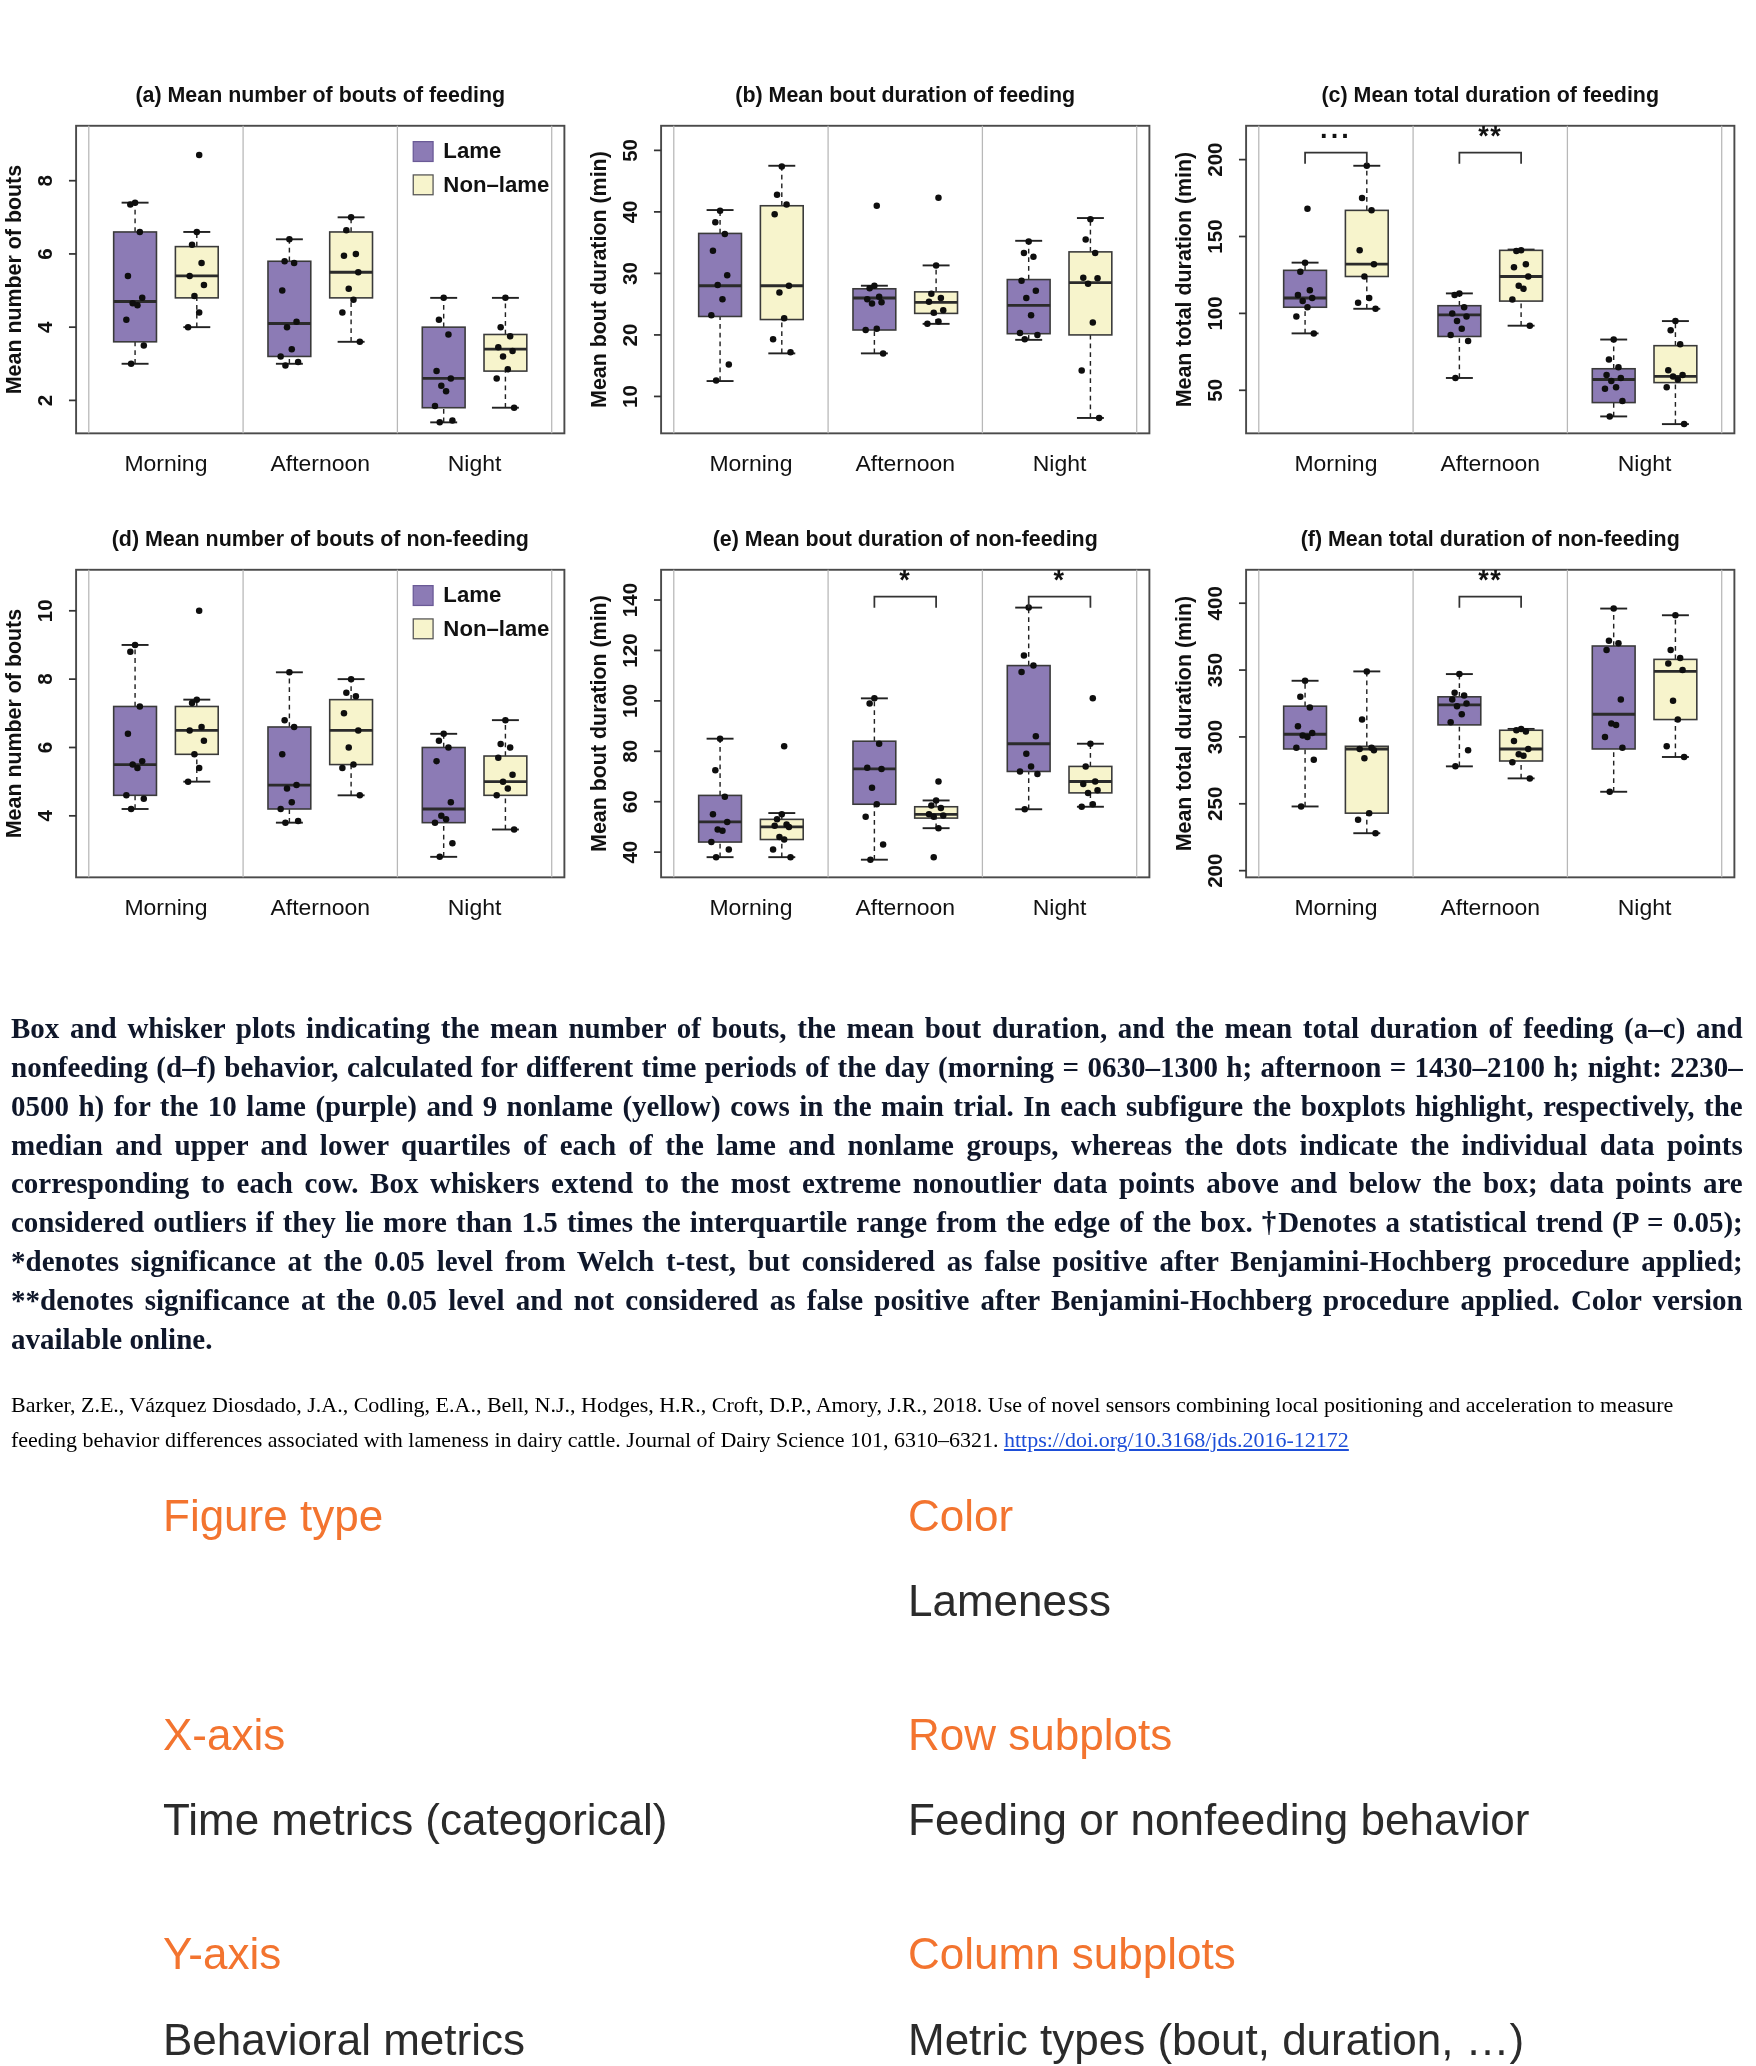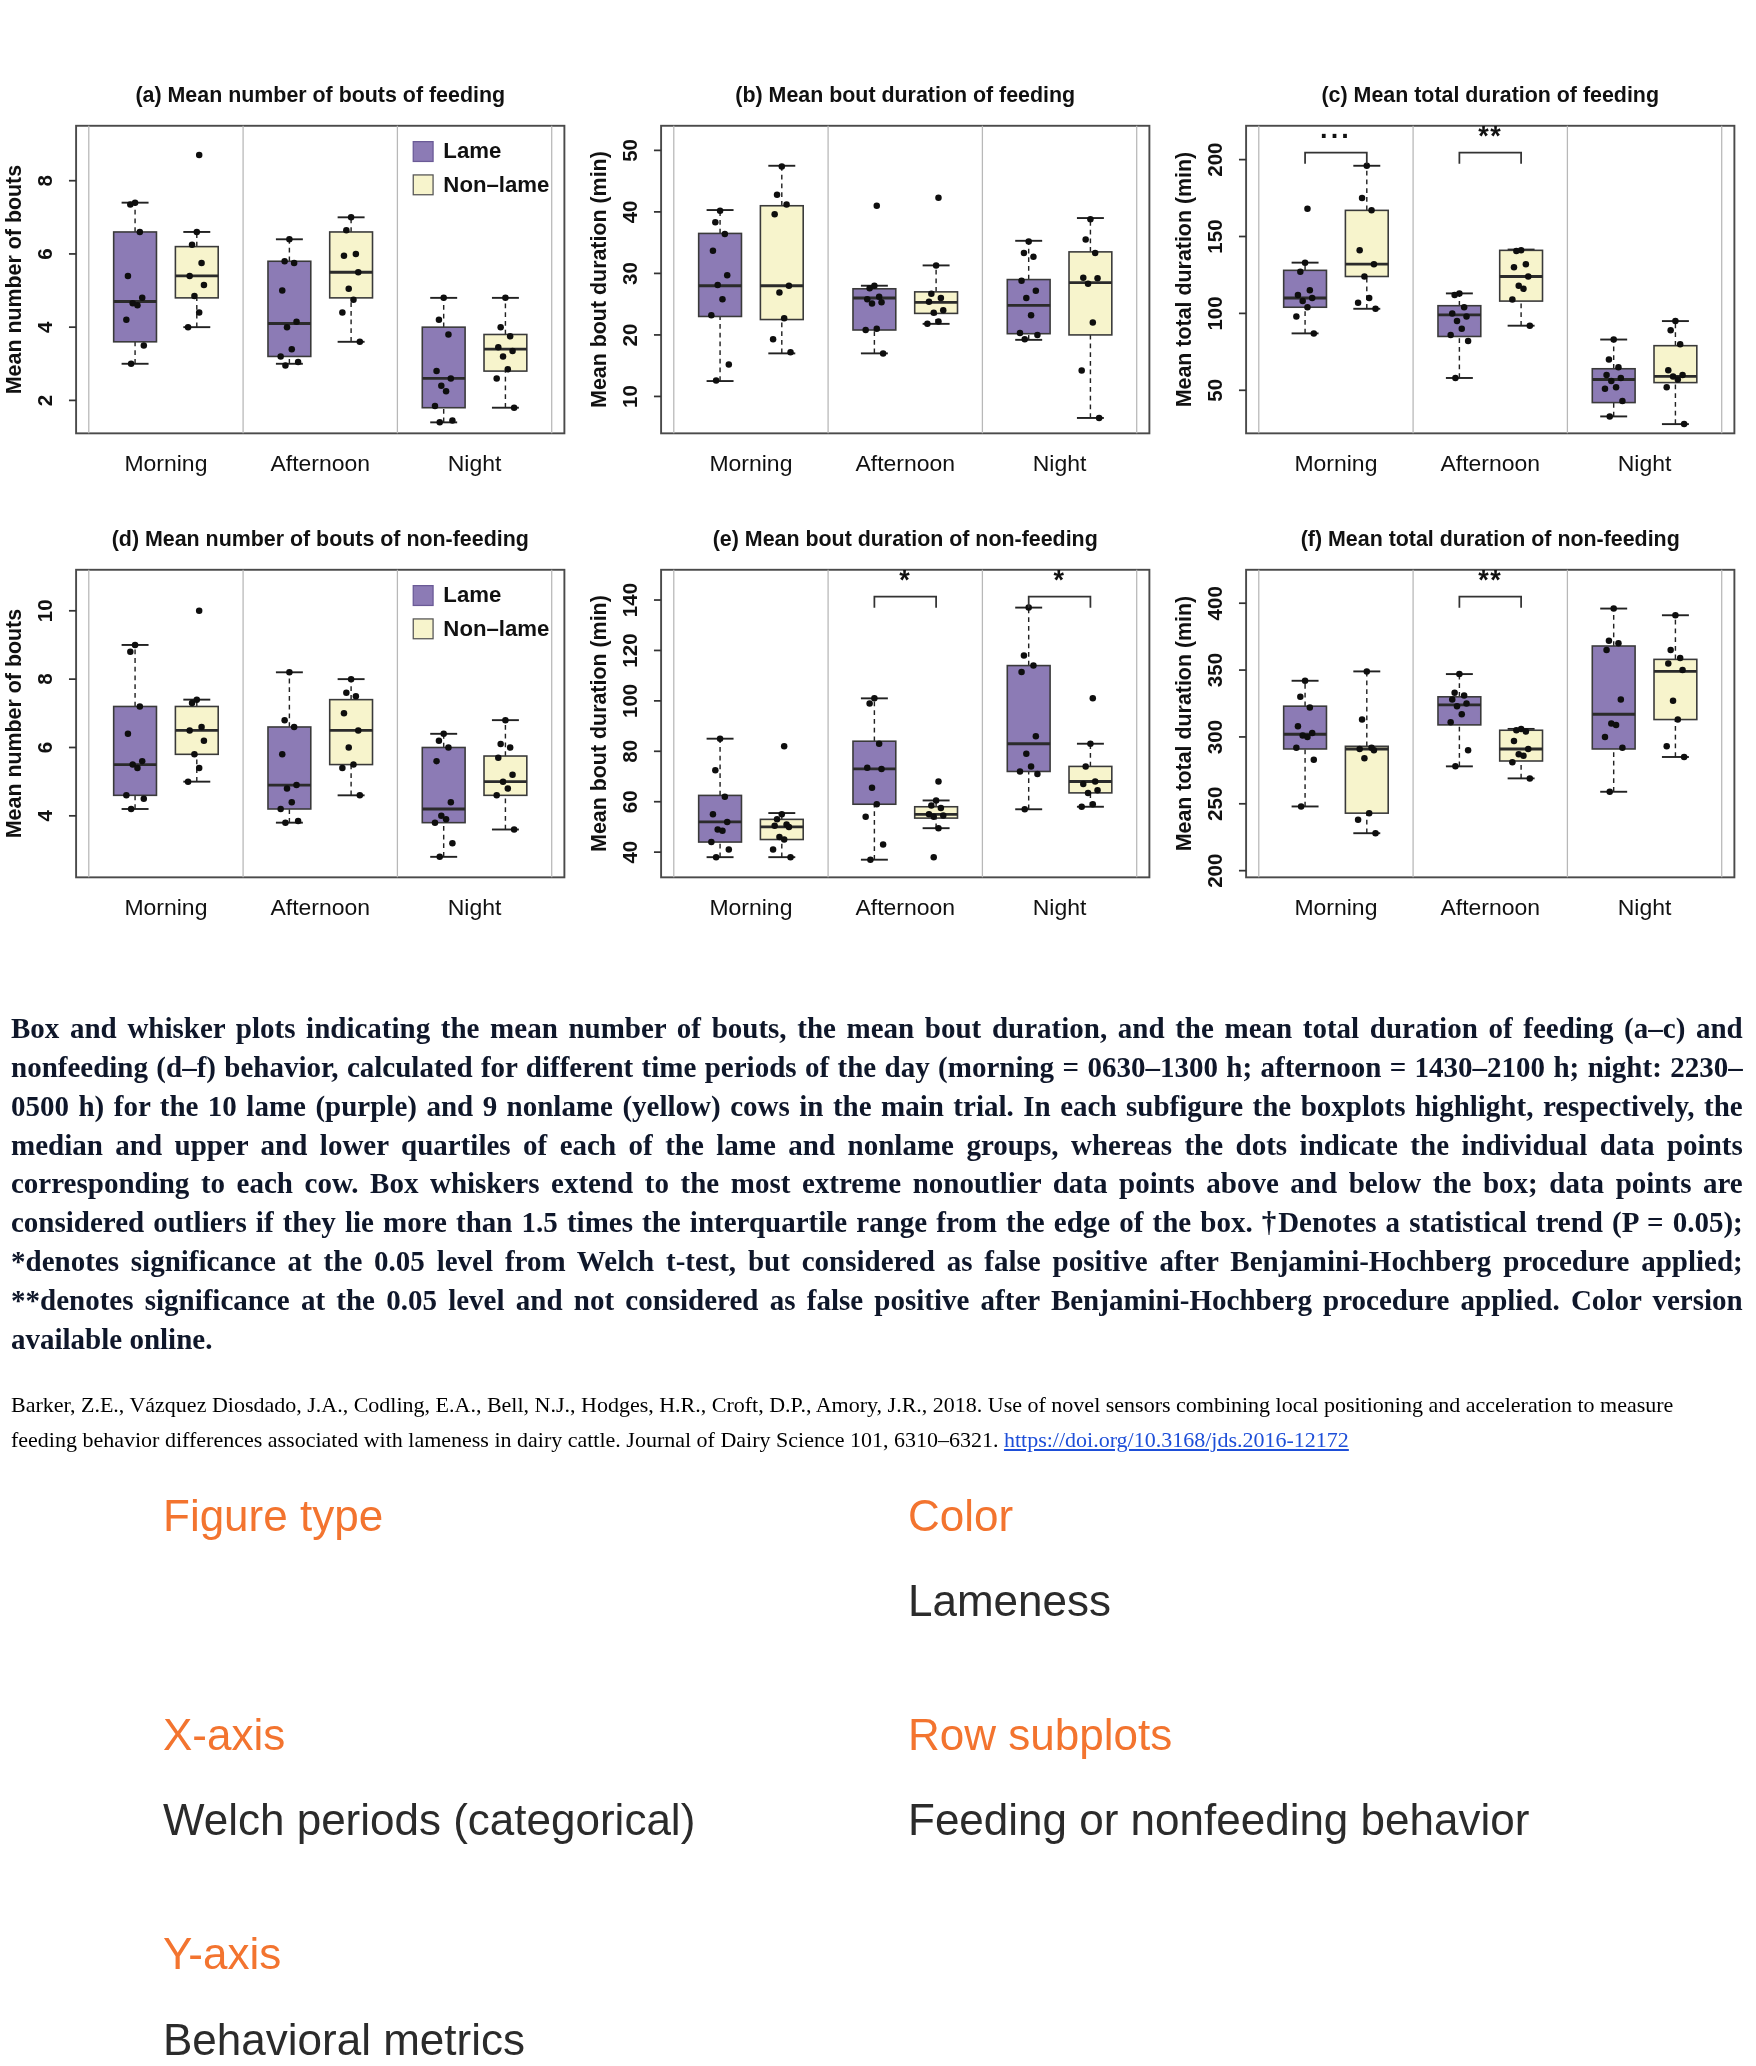--- a/index.html
+++ b/index.html
@@ -747,26 +747,30 @@
   <div class="meta-grid">
     <div class="meta-item">
       <div class="meta-label">Figure type</div>
     </div>
     <div class="meta-item">
       <div class="meta-label">Color</div>
       <div class="meta-value">Lameness</div>
     </div>
     <div class="meta-item">
       <div class="meta-label">X-axis</div>
-      <div class="meta-value">Welch periods (categorical)</div>
+      <div class="meta-value">Time metrics (categorical)</div>
     </div>
     <div class="meta-item">
       <div class="meta-label">Row subplots</div>
       <div class="meta-value">Feeding or nonfeeding behavior</div>
     </div>
     <div class="meta-item">
       <div class="meta-label">Y-axis</div>
       <div class="meta-value">Behavioral metrics</div>
     </div>
+    <div class="meta-item">
+      <div class="meta-label">Column subplots</div>
+      <div class="meta-value">Metric types (bout, duration, …)</div>
+    </div>
   </div>
 
 </div>
 
 
 </body></html>

